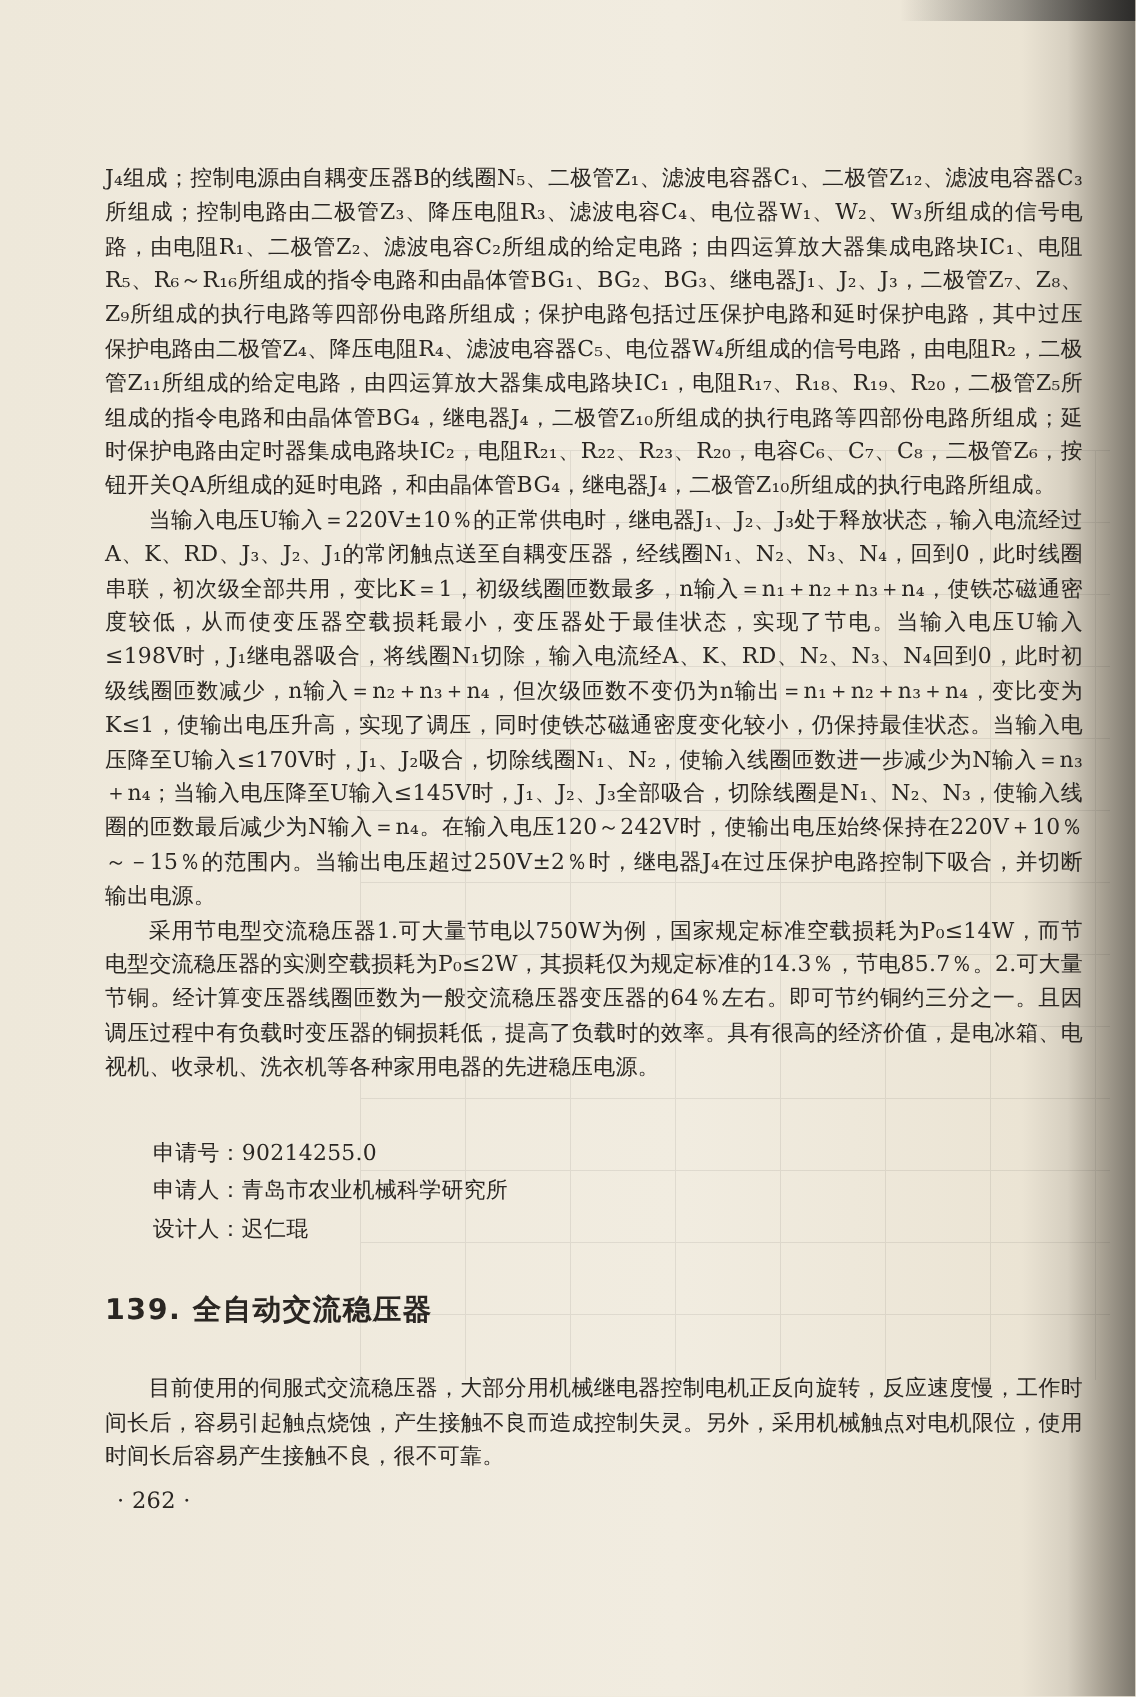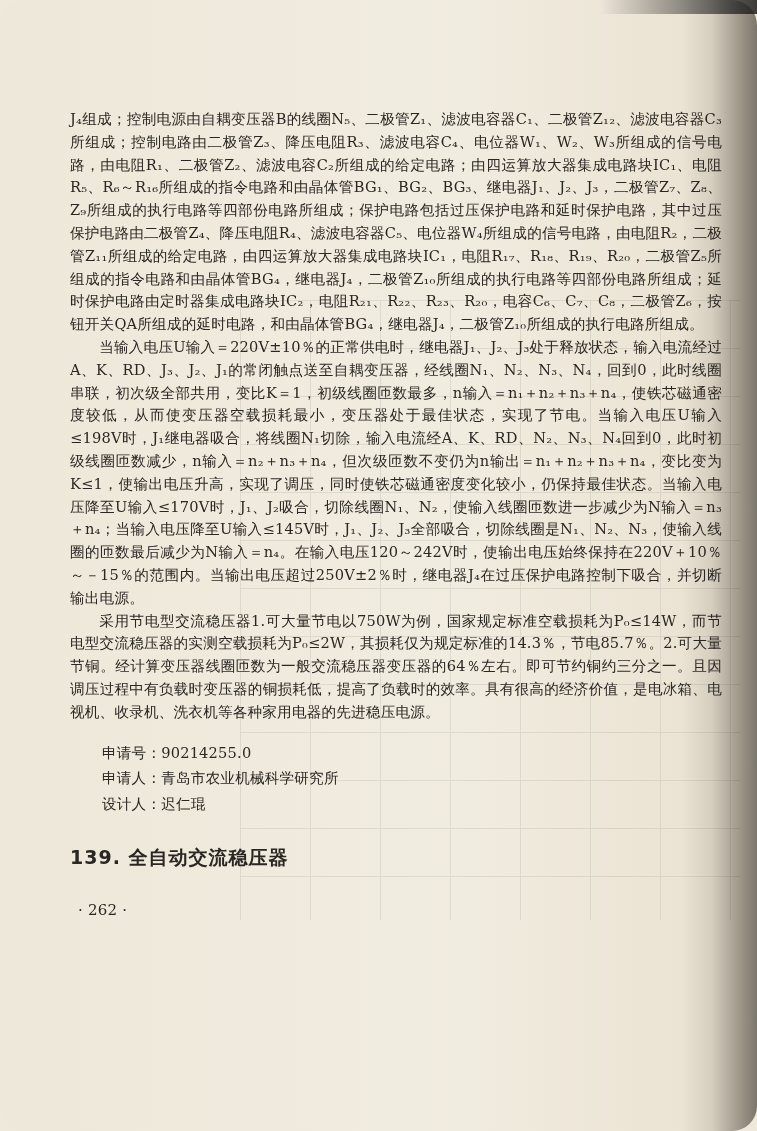--- a/index.html
+++ b/index.html
@@ -5,21 +5,20 @@
   html, body { margin: 0; padding: 0; }
   body {
     width: 757px; height: 1131px; overflow: hidden; position: relative;
     background: #efe9dc;
     font-family: "DejaVu Serif", "Liberation Serif", serif;
     color: #2a2622;
   }
   .page {
     position: absolute; left: 0; top: 0; width: 757px; height: 1131px;
     background: linear-gradient(to right, #eee8da 0%, #f1ece0 60%, #ebe4d4 90%, #d6cfc0 94%, #a9a294 97%, #7b766c 100%);
-    border-radius: 25px;
   }
   .topshadow {
     position: absolute; left: 600px; top: 0; width: 157px; height: 14px;
     background: linear-gradient(to right, rgba(40,40,40,0) 0%, rgba(40,40,40,0.55) 60%, rgba(30,30,30,0.85) 100%);
   }
   .bleed {
     position: absolute; left: 240px; top: 300px; width: 500px; height: 620px;
     opacity: 0.07;
     background-image:
       linear-gradient(#000 1px, transparent 1px),
@@ -27,21 +26,21 @@
     background-size: 60px 48px, 70px 48px;
   }
   .text {
     position: absolute; left: 70px; top: 108px; width: 652px;
     font-size: 14.6px; line-height: 22.8px; letter-spacing: 0.2px;
     text-align: justify;
   }
   .text p { margin: 0; }
   .indent { text-indent: 2em; }
   .gap { height: 16px; }
-  .meta { margin-left: 32px; line-height: 25.5px; }
+  .meta { margin-left: 32px; line-height: 25.5px; margin-top: 16px; }
   .meta .row { display: block; }
   .heading {
     text-align: left; font-family: "DejaVu Sans", "Liberation Sans", sans-serif;
     font-weight: bold; font-size: 19px; margin: 30px 0 30px 0; letter-spacing: 1px;
   }
   .folio { margin-left: 8px; margin-top: 6px; font-size: 15px; }
 </style>
 </head>
 <body>
 
@@ -56,15 +55,16 @@
 
     <div class="gap"></div>
     <div class="meta">
       <span class="row">申请号：90214255.0</span>
       <span class="row">申请人：青岛市农业机械科学研究所</span>
       <span class="row">设计人：迟仁琨</span>
     </div>
 
     <div class="heading">139.  全自动交流稳压器</div>
 
+    <p class="indent">目前使用的伺服式交流稳压器，大部分用机械继电器控制电机正反向旋转，反应速度慢，工作时间长后，容易引起触点烧蚀，产生接触不良而造成控制失灵。另外，采用机械触点对电机限位，使用时间长后容易产生接触不良，很不可靠。</p>
     <div class="folio">· 262 ·</div>
   </div>
 </div>
 
 </body></html>

